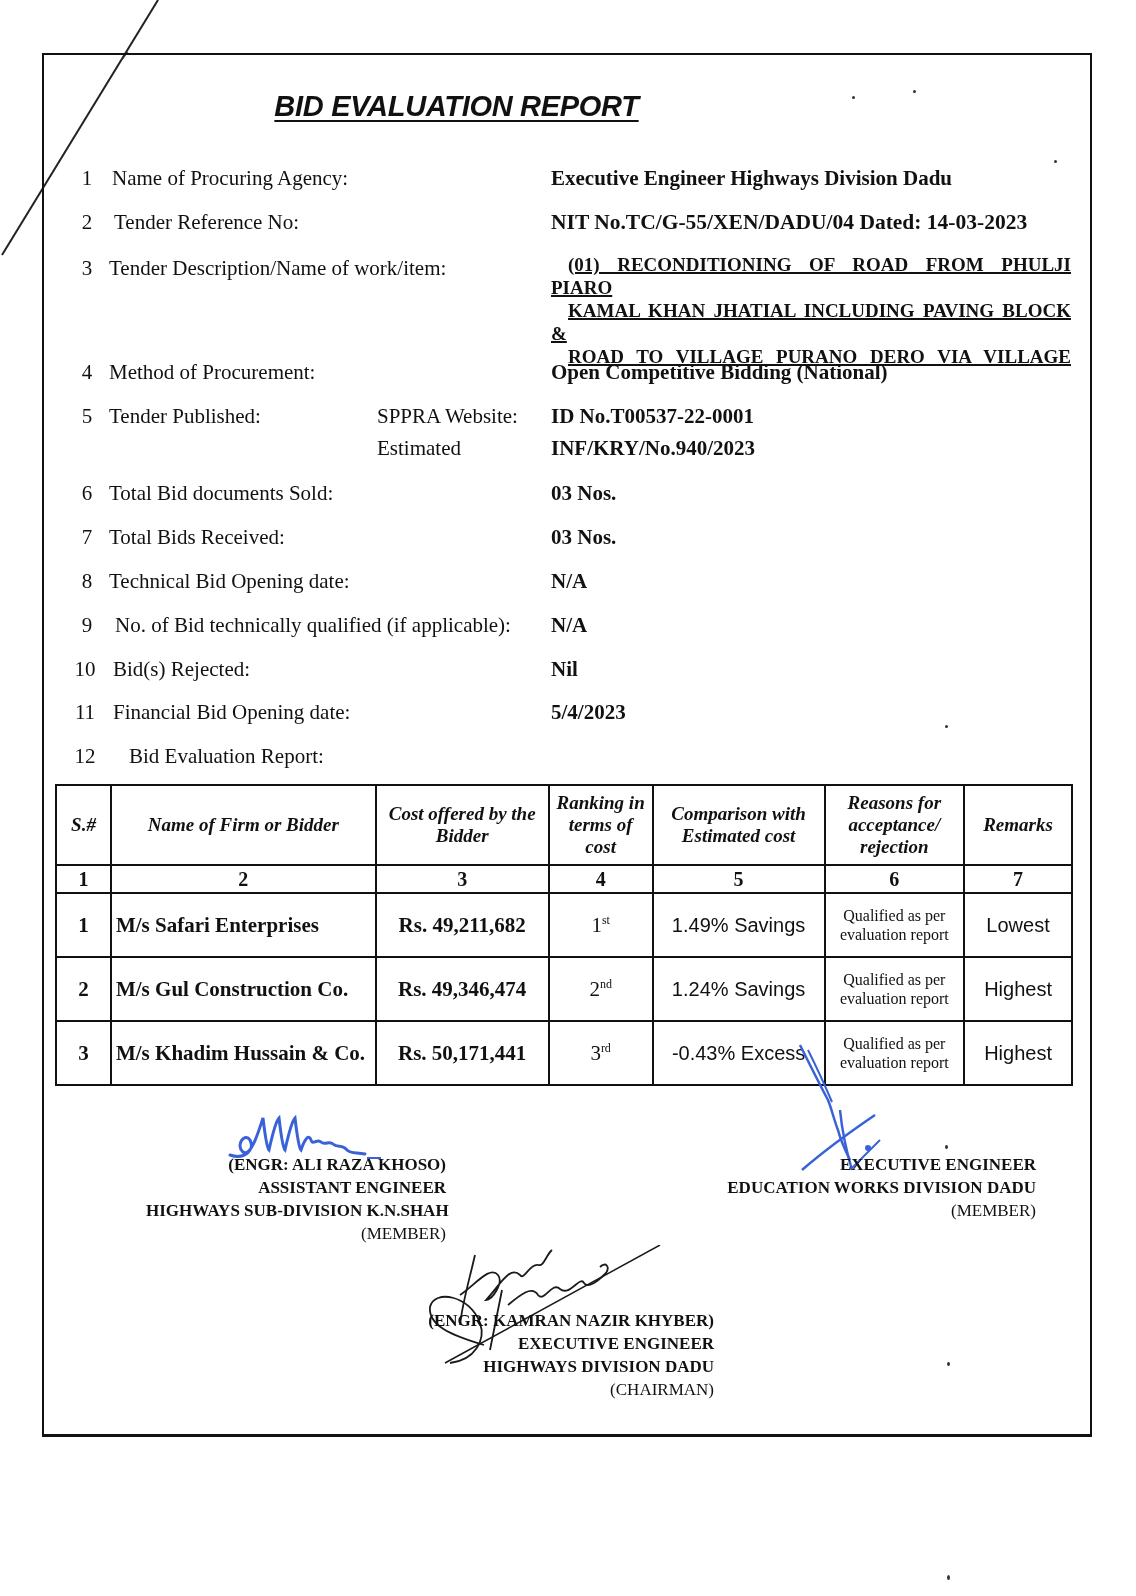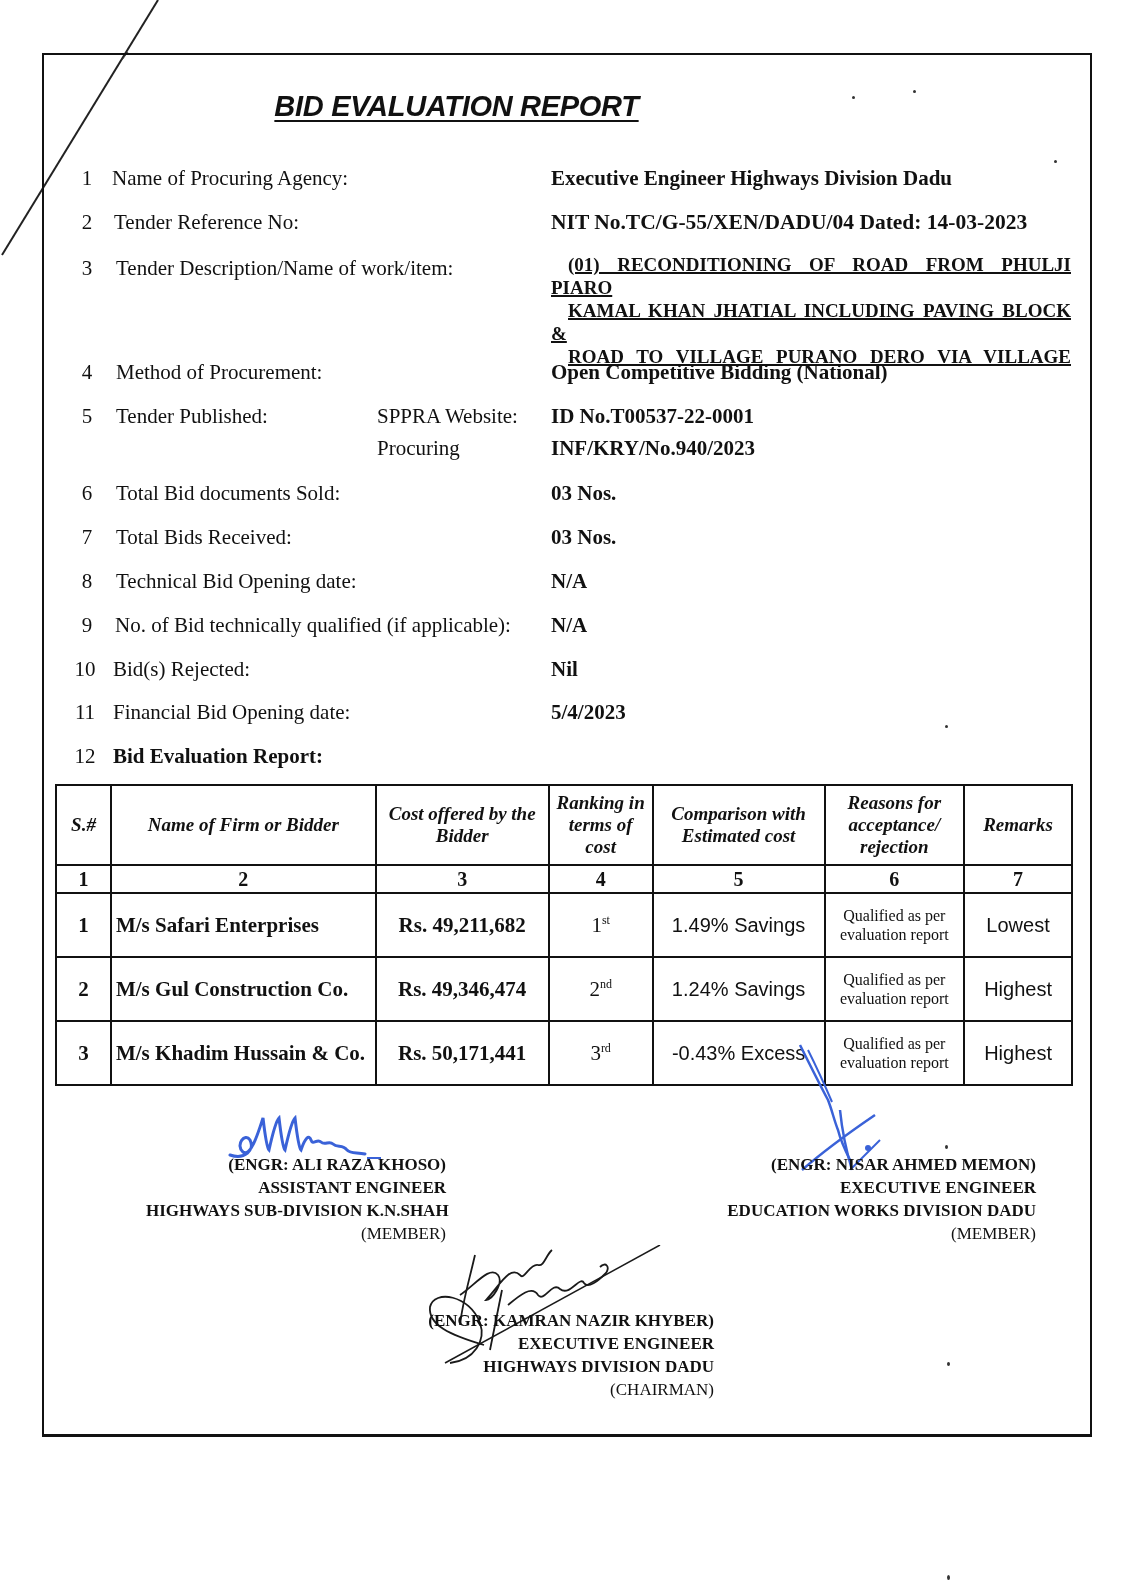--- a/index.html
+++ b/index.html
@@ -56,21 +56,21 @@
       line-height: 24px;
     }
     .row .num {
       position: absolute;
       left: 75px;
       width: 24px;
       text-align: center;
     }
     .row .lbl {
       position: absolute;
-      left: 116px;
+      left: 109px;
       white-space: nowrap;
     }
     .row .mid {
       position: absolute;
       left: 377px;
       white-space: nowrap;
     }
     .row .val {
       position: absolute;
       left: 551px;
@@ -84,21 +84,21 @@
       top: 253px;
       width: 520px;
       font-weight: bold;
       font-size: 19px;
       line-height: 23px;
       text-align: justify;
       text-align-last: justify;
     }
     .desc u { text-decoration-thickness: 1.5px; margin-left: 17px; }
     .desc .last { text-align-last: left; display: block; }
-    .b { font-weight: bold; }
+    .b { font-weight: normal; margin-left: 16px; }
 
     
     .bid-table {
       position: absolute;
       left: 55px;
       top: 784px;
       width: 1018px;
       border-collapse: collapse;
       font-family: "Liberation Serif", serif;
       table-layout: fixed;
@@ -203,21 +203,21 @@
   <span class="val">Open Competitive Bidding (National)</span>
 </div>
 
 <div class="row" style="top:404px">
   <span class="num">5</span>
   <span class="lbl">Tender Published:</span>
   <span class="mid">SPPRA Website:</span>
   <span class="val">ID No.T00537-22-0001</span>
 </div>
 <div class="row" style="top:436px">
-  <span class="mid">Procuring</span>
+  <span class="mid">Estimated</span>
   <span class="val">INF/KRY/No.940/2023</span>
 </div>
 
 <div class="row" style="top:481px">
   <span class="num">6</span>
   <span class="lbl">Total Bid documents Sold:</span>
   <span class="val">03 Nos.</span>
 </div>
 
 <div class="row" style="top:525px">
@@ -331,21 +331,20 @@
 </svg>
 
 <div class="sig-block" style="left:146px;top:1153px;width:300px">
   <div>(ENGR: ALI RAZA KHOSO)</div>
   <div>ASSISTANT ENGINEER</div>
   <div>HIGHWAYS SUB-DIVISION K.N.SHAH</div>
   <div class="role">(MEMBER)</div>
 </div>
 
 <div class="sig-block" style="left:696px;top:1153px;width:340px">
-  <div>(ENGR: NISAR AHMED MEMON)</div>
   <div>EXECUTIVE ENGINEER</div>
   <div>EDUCATION WORKS DIVISION DADU</div>
   <div class="role">(MEMBER)</div>
 </div>
 
 <svg class="sig-svg" style="left:420px;top:1245px;width:260px;height:120px" viewBox="0 0 260 120">
   <path d="M55,10 C48,40 42,60 40,80" fill="none" stroke="#1a1a1a" stroke-width="1.8"></path>
   <path d="M40,50 C55,40 70,20 78,30 C84,38 72,55 66,55 C80,40 90,20 100,30 C104,36 110,18 118,20 C124,22 126,10 132,5" fill="none" stroke="#1a1a1a" stroke-width="1.8"></path>
   <path d="M82,45 C78,65 74,85 70,105" fill="none" stroke="#1a1a1a" stroke-width="1.8"></path>
   <path d="M88,60 C100,50 112,40 118,50 C124,58 132,36 140,44 C150,52 160,30 164,38 C168,44 178,36 186,28 C190,22 186,16 180,22" fill="none" stroke="#1a1a1a" stroke-width="1.8"></path>

